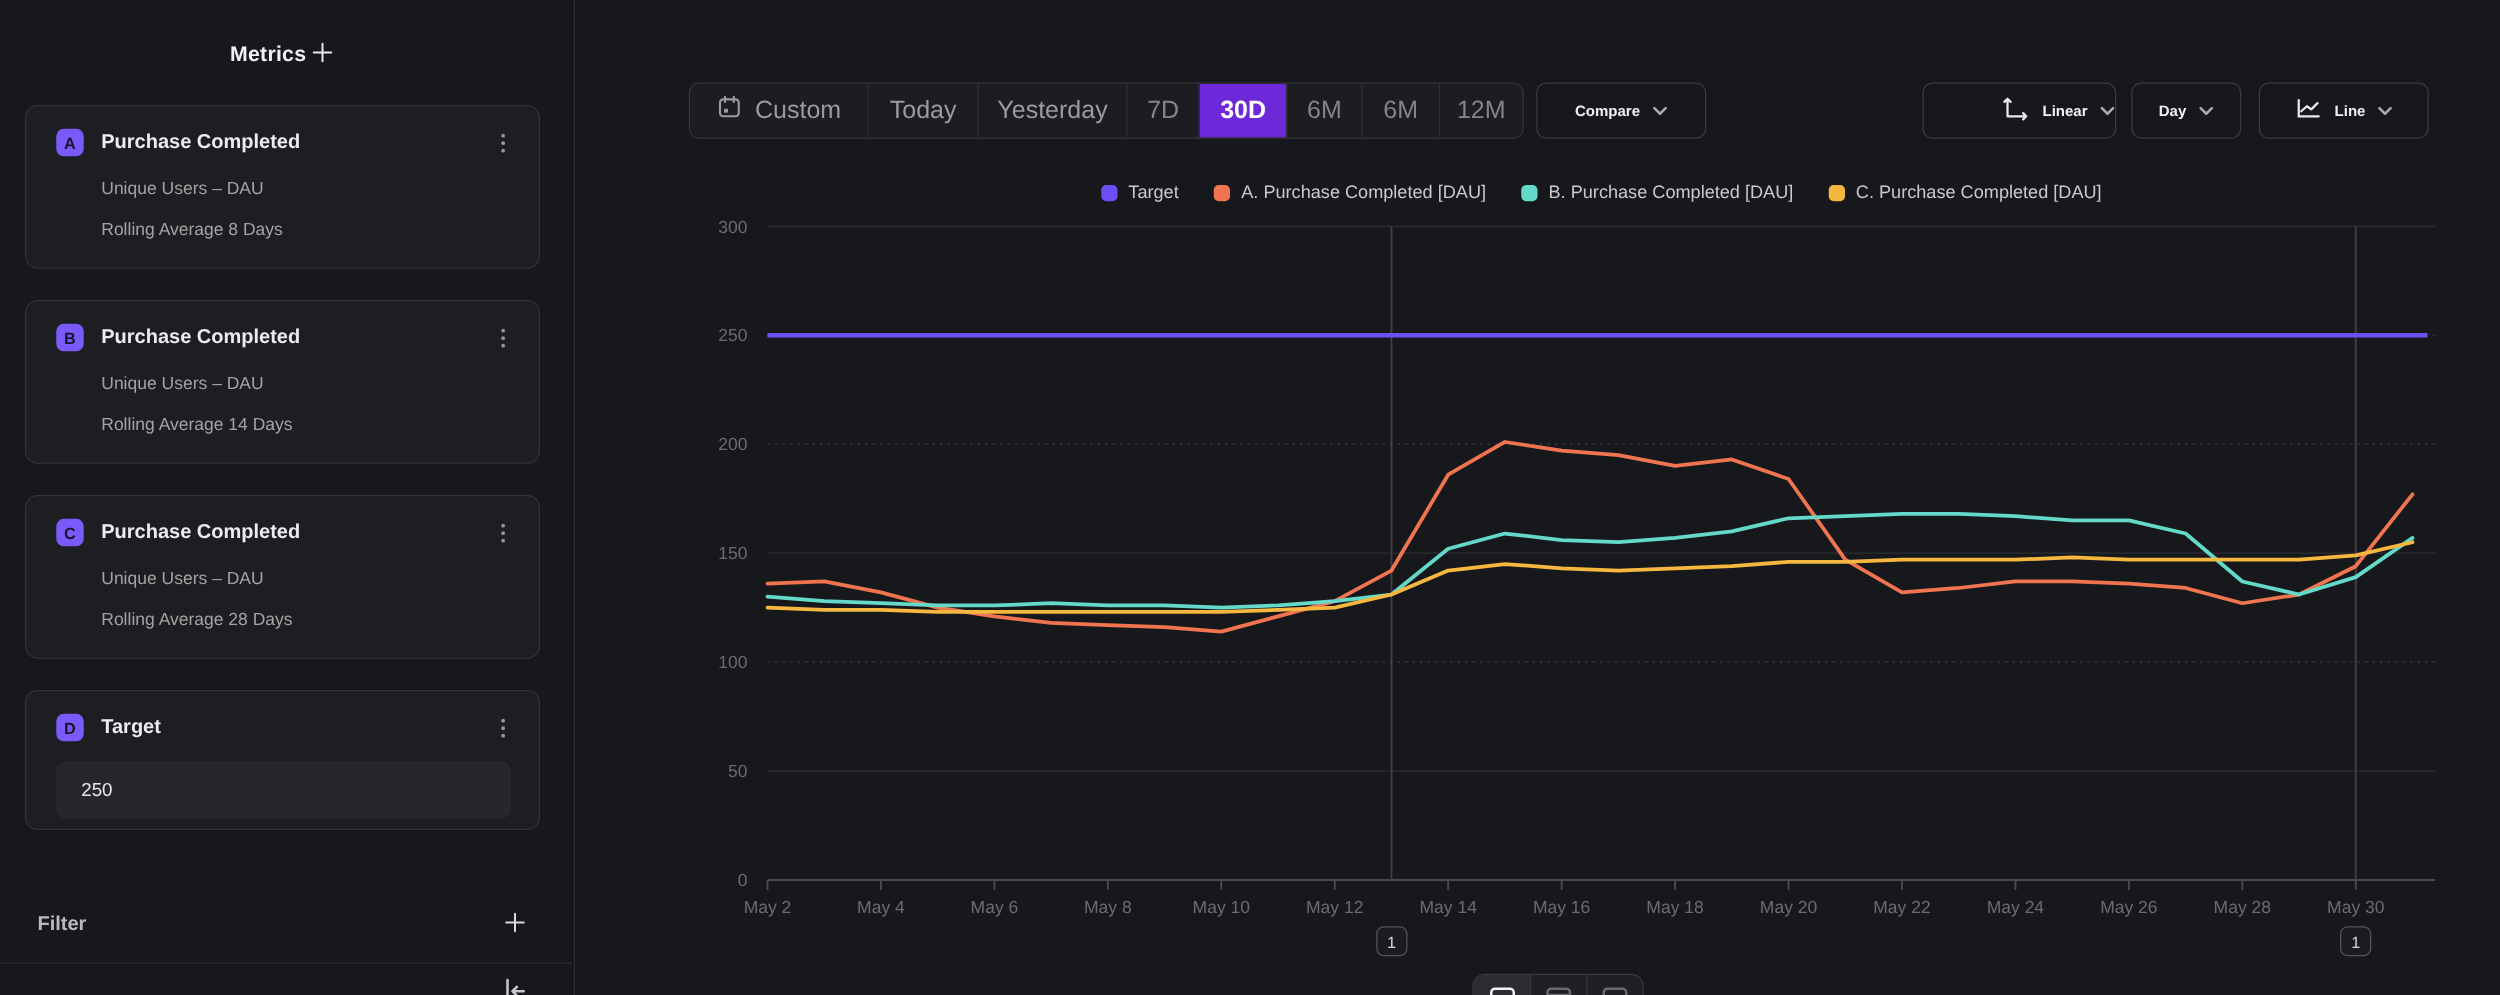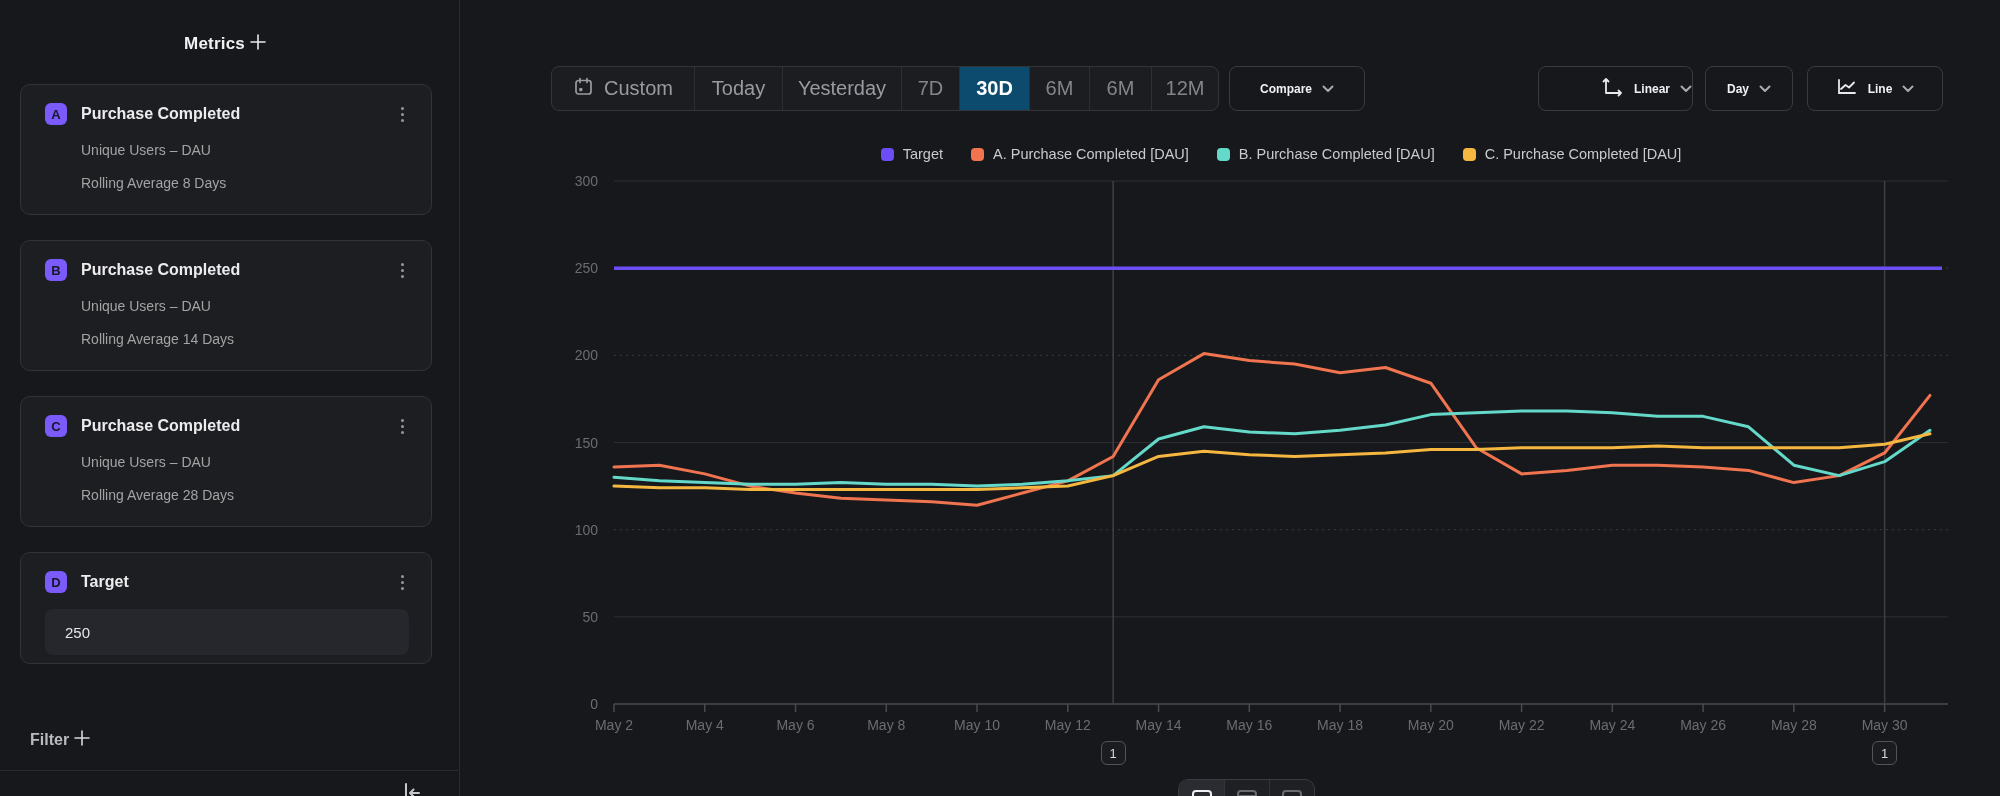--- a/index.html
+++ b/index.html
@@ -19,30 +19,30 @@
   .metric-card { position:relative; width:412px; background:#1d1e22; border:1px solid #32333a; border-radius:10px; padding:18px 20px 20px 24px; margin-bottom:25px; }
   .metric-card.h3 { height:131px; }
   .metric-card.target { height:112px; }
   .mc-row1 { display:flex; align-items:center; gap:14px; }
   .mc-badge { width:22px; height:22px; border-radius:6px; background:#7a5af8; color:#16172b; font-size:13px; font-weight:700; display:flex; align-items:center; justify-content:center; flex:0 0 auto; }
   .mc-title { font-size:16px; font-weight:700; color:#ececee; flex:1; }
   .mc-kebab { width:18px; height:22px; display:flex; flex-direction:column; align-items:center; justify-content:center; gap:3px; cursor:pointer; }
   .mc-kebab i { width:3px; height:3px; border-radius:50%; background:#97989d; display:block; }
   .mc-sub { font-size:14px; color:#a3a3a3; margin-top:17px; margin-left:36px; }
   .mc-input { margin-top:16px; margin-left:0; height:46px; background:#26272d; border-radius:8px; display:flex; align-items:center; padding:0 20px; font-size:15px; color:#e6e7e9; width:364px; cursor:text; }
-  .filter-row { position:absolute; left:30px; top:726px; right:34px; height:28px; display:flex; align-items:center; justify-content:flex-start; }
+  .filter-row { position:absolute; left:30px; top:726px; right:34px; height:28px; display:flex; align-items:center; justify-content:space-between; }
   .filter-title { font-size:16px; font-weight:700; color:#b9bac0; }
   .sidebar-divider { position:absolute; left:0; right:1px; top:770px; height:1px; background:#2a2b30; }
   .collapse-btn { position:absolute; right:34px; top:780px; width:26px; height:26px; cursor:pointer; }
   
   .seg-group { position:absolute; left:551px; top:66px; height:45px; display:flex; background:#1c1d21; border:1px solid #34353b; border-radius:8px; overflow:hidden; }
   .seg { height:100%; display:flex; align-items:center; justify-content:center; gap:10px; font-size:20px; color:#9a9ba1; border-left:1px solid #2e2f35; cursor:pointer; white-space:nowrap; }
   .seg:first-child { border-left:none; }
   .seg.dim { color:#84858b; }
-  .seg.active { background:#0c4a6e; color:#ffffff; font-weight:700; }
+  .seg.active { background:#6d28d9; color:#ffffff; font-weight:700; }
   .tool-btn { position:absolute; top:66px; height:45px; display:flex; align-items:center; justify-content:center; gap:10px; background:transparent; border:1px solid #3a3b42; border-radius:8px; font-size:12px; font-weight:700; color:#f0f1f4; cursor:pointer; }
   .chev { display:flex; align-items:center; }
   
   .legend { position:absolute; left:614px; top:146px; width:1334px; display:flex; justify-content:center; align-items:center; gap:28px; }
   .legend-item { display:flex; align-items:center; gap:9px; cursor:pointer; }
   .legend-chip { width:13px; height:13px; border-radius:4px; flex:0 0 auto; }
   .legend-label { font-size:14.5px; color:#c9cacd; white-space:nowrap; }
   
   svg.chart { position:absolute; left:0; top:0; }
   .anno-badge { position:absolute; top:741px; width:25px; height:24px; background:#1b1c20; border:1.5px solid #53545b; border-radius:6px; display:flex; align-items:center; justify-content:center; font-size:13px; color:#d6d7da; cursor:pointer; }

